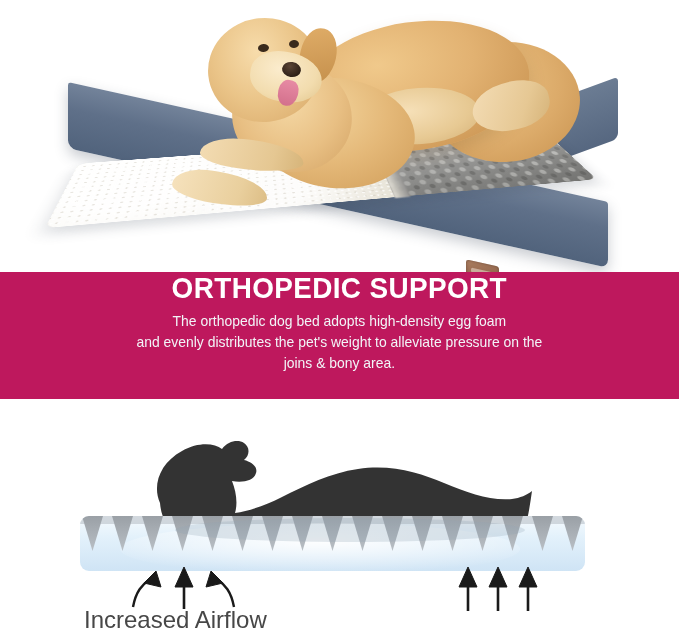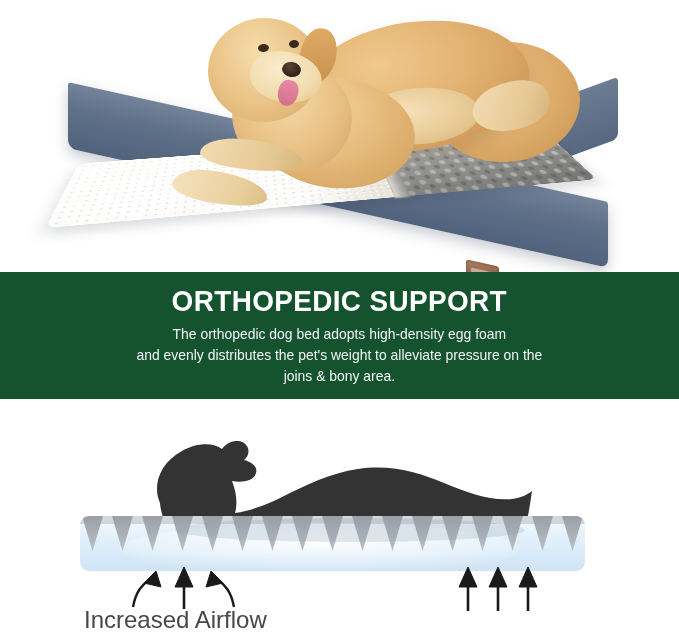--- a/index.html
+++ b/index.html
@@ -258,27 +258,26 @@
     transform: rotate(-4deg);
   }
 
   
   .banner {
     position: absolute;
     left: 0;
     top: 272px;
     width: 679px;
     height: 127px;
-    background: #14532d;
+    background: #be185d;
     box-sizing: border-box;
     display: flex;
     flex-direction: column;
     align-items: center;
     justify-content: flex-start;
-    padding-top: 13px;
   }
   .banner-title {
     color: #ffffff;
     font-family: "Liberation Sans", sans-serif;
     font-size: 30px;
     font-weight: bold;
     letter-spacing: 0.4px;
     line-height: 1.05;
     margin: 0 0 7px 0;
     transform: scaleX(0.93);

